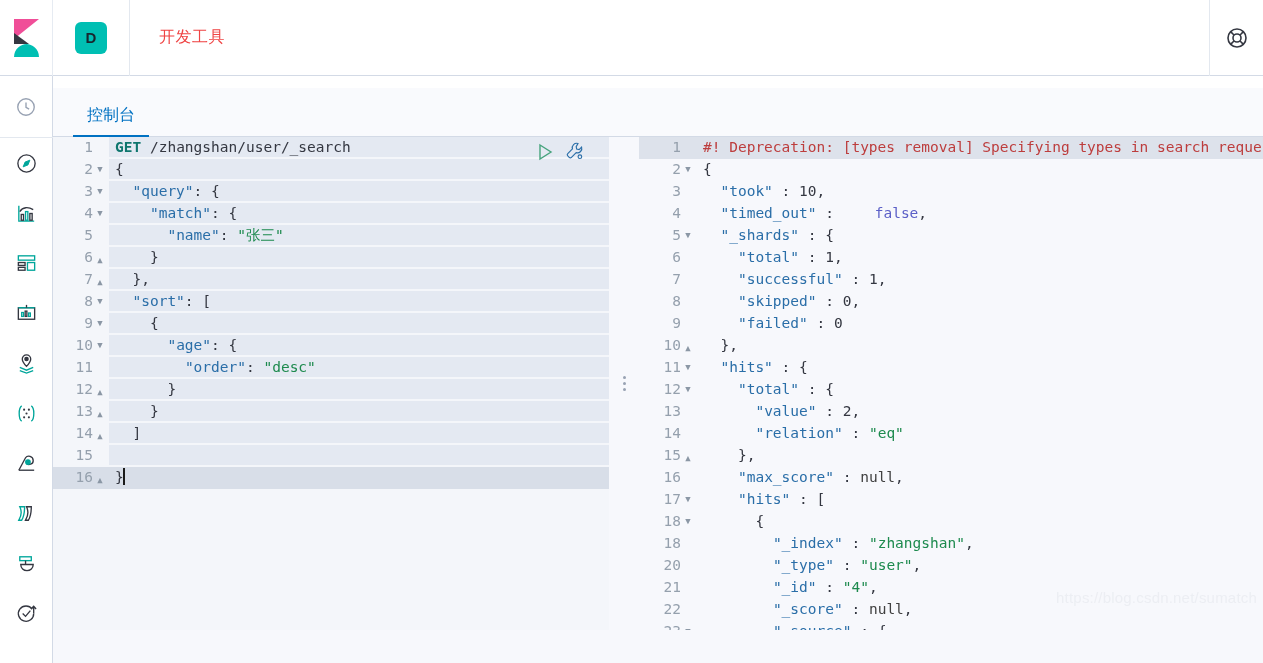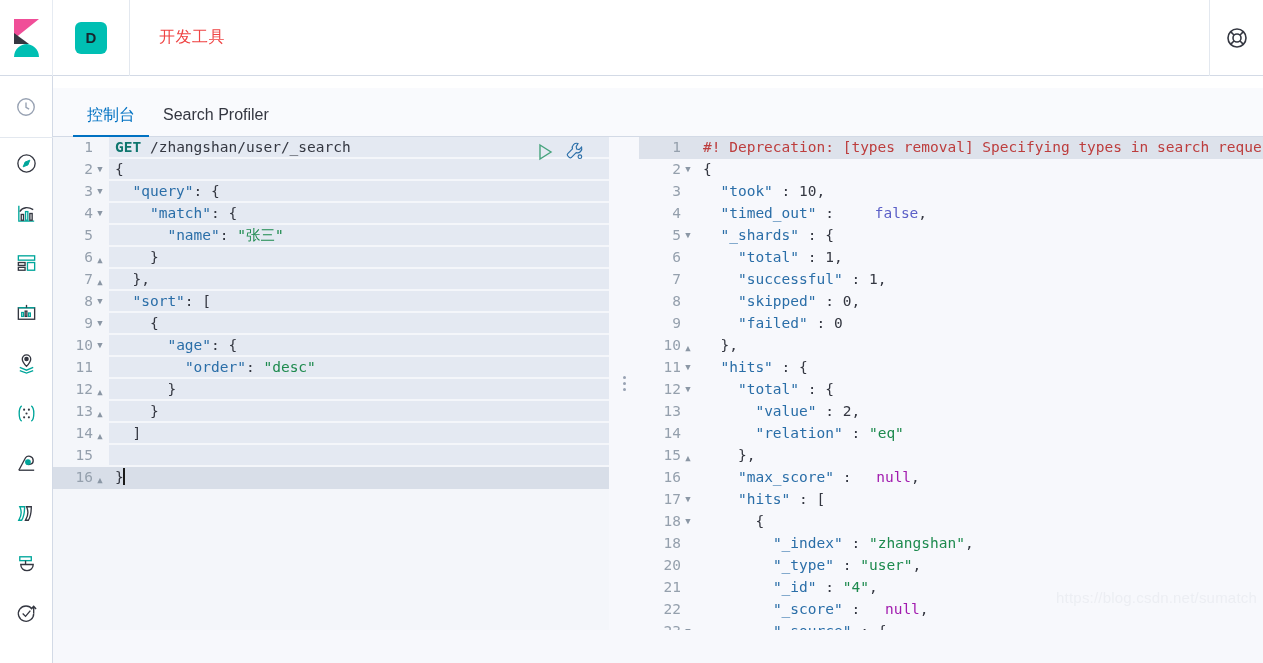--- a/index.html
+++ b/index.html
@@ -156,21 +156,21 @@
   .resp-body-bg { background: #f7f8fc; }
 
   
   .t-method { color: #0f766e; font-weight: bold; }
   .t-url    { color: #343741; }
   .t-key    { color: #2a6ea8; }
   .t-str    { color: #1d8a4e; }
   .t-punc   { color: #343741; }
   .t-num    { color: #343741; }
   .t-bool   { color: #5b5fc7; margin-left: 32px; }
-  .t-null   { color: #a21caf; margin-left: 16px; }
+  .t-null   { color: #404040; }
   .t-warn   { color: #bd3d3d; }
 
   
   .caret {
     display: inline-block; width: 2px; height: 17px;
     background: #1a1a1a; vertical-align: -3px;
     margin-left: -1px;
   }
 
   
@@ -318,21 +318,20 @@
         </svg>
       </div>
 
     </div>
   </div>
 
   <div class="main">
 
     <div class="tabbar">
       <div class="tab active">控制台</div>
-      <div class="tab">Search Profiler</div>
     </div>
 
 
     <div class="editors">
 
       <div class="pane pane-request">
         <div class="req-actions">
           <svg width="20" height="20" viewBox="0 0 20 20" fill="none" class="icon-btn">
             <path d="M5 3 L16 10 L5 17 Z" stroke="#46a37d" stroke-width="1.4" fill="none"></path>
           </svg>

